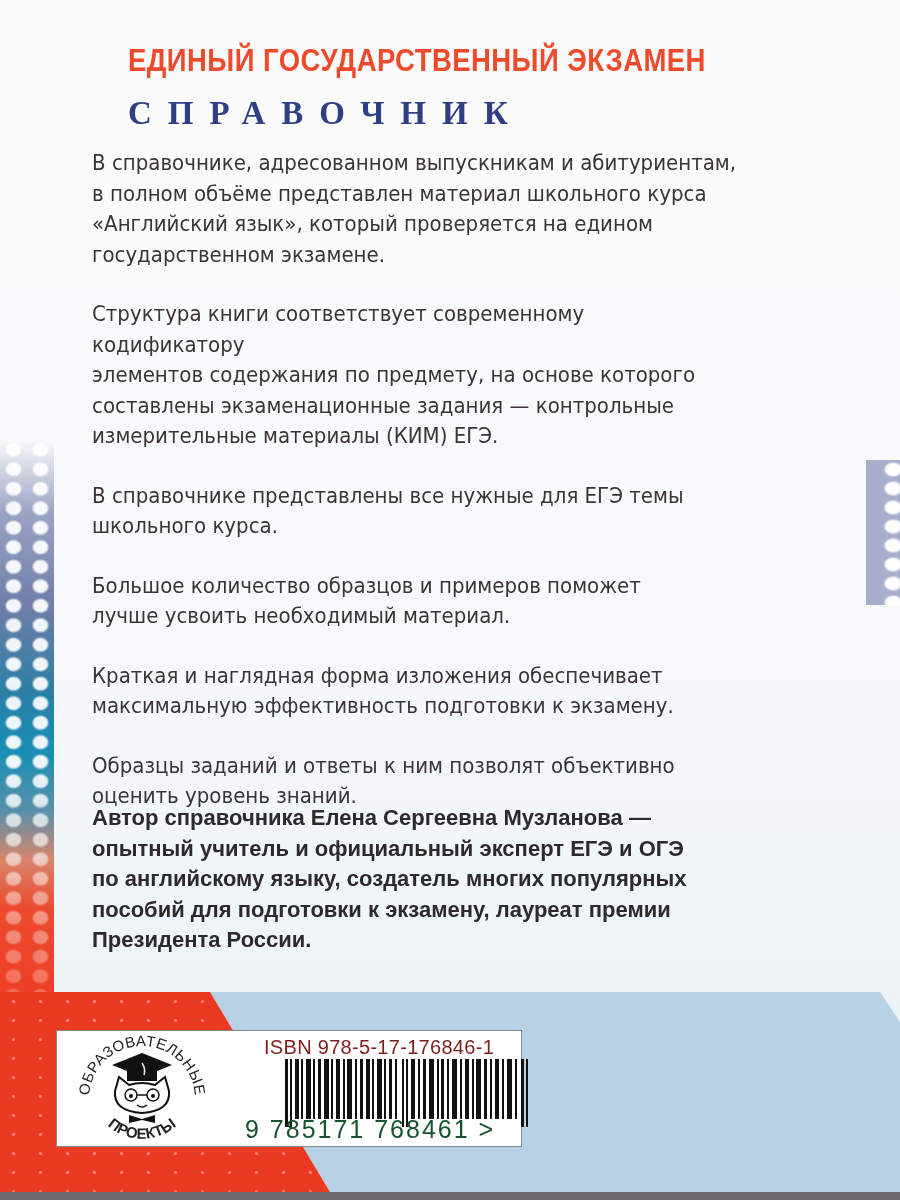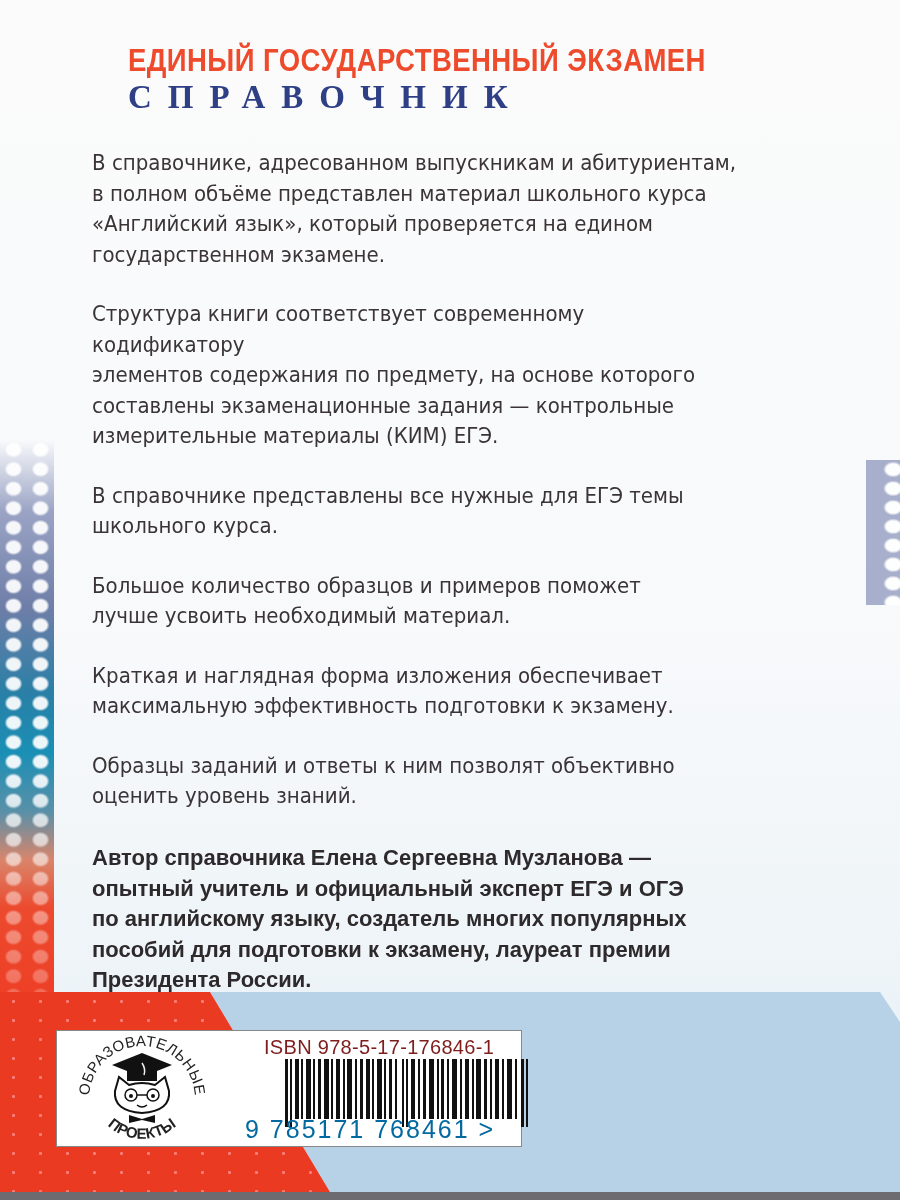--- a/index.html
+++ b/index.html
@@ -53,45 +53,45 @@
       position: absolute; left: 0; top: 1192px; width: 900px; height: 8px; background: #6d6a70;
     }
     .header { position: absolute; left: 128px; top: 42px; }
     .title-red {
       color: #ee4a2c; font-weight: 700; font-size: 32px; letter-spacing: 0.5px;
       font-family: "Liberation Sans", sans-serif; transform: scaleX(0.86); transform-origin: left;
       white-space: nowrap;
     }
     .title-blue {
       color: #2e3f85; font-weight: 700; font-size: 33px; letter-spacing: 16px;
-      font-family: "Liberation Serif", serif; margin-top: 0; white-space: nowrap;
+      font-family: "Liberation Serif", serif; margin-top: 16px; white-space: nowrap;
     }
     .body-text {
       position: absolute; left: 92px; top: 148px; width: 720px;
       color: #3a3436; font-size: 22px; line-height: 30.5px;
       font-family: "DejaVu Sans", sans-serif;
     }
     .body-text p { margin: 0 0 29px 0; transform: scaleX(0.9); transform-origin: left; white-space: pre-line; }
     .author-text {
       position: absolute; left: 92px; top: 803px; width: 740px;
       color: #2e2a2c; font-size: 22px; line-height: 30.5px; font-weight: 700;
-      font-family: "Liberation Sans", sans-serif; white-space: pre-line; margin-top: 40px;
+      font-family: "Liberation Sans", sans-serif; white-space: pre-line;
     }
     .isbn-panel {
       position: absolute; left: 56px; top: 1030px; width: 464px; height: 115px;
       background: #ffffff; border: 1px solid #888;
     }
     .logo { position: absolute; left: 10px; top: 2px; width: 150px; height: 110px; }
     .isbn-label {
       position: absolute; left: 207px; top: 5px; font-size: 20px; color: #7f1d1d;
       font-family: "Liberation Sans", sans-serif; letter-spacing: 0.3px;
     }
     .barcode { position: absolute; left: 228px; top: 28px; width: 250px; height: 68px; }
     .barcode-digits {
-      position: absolute; left: 188px; top: 84px; font-size: 25px; color: #0369a1;
+      position: absolute; left: 188px; top: 84px; font-size: 25px; color: #14532d;
       font-family: "Liberation Sans", sans-serif; letter-spacing: 2px; white-space: pre;
       background: transparent;
     }
   </style>
 </head>
 <body>
 
 <div class="cover-bg"></div>
 <div class="dot-strip"></div>
 <div class="dot-strip-right"></div>

